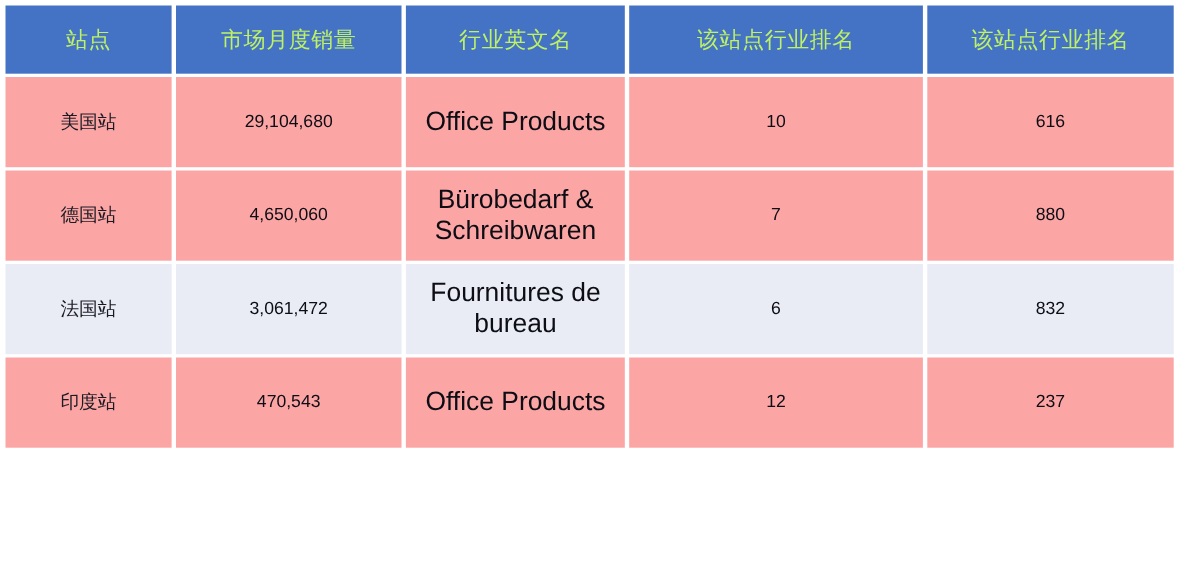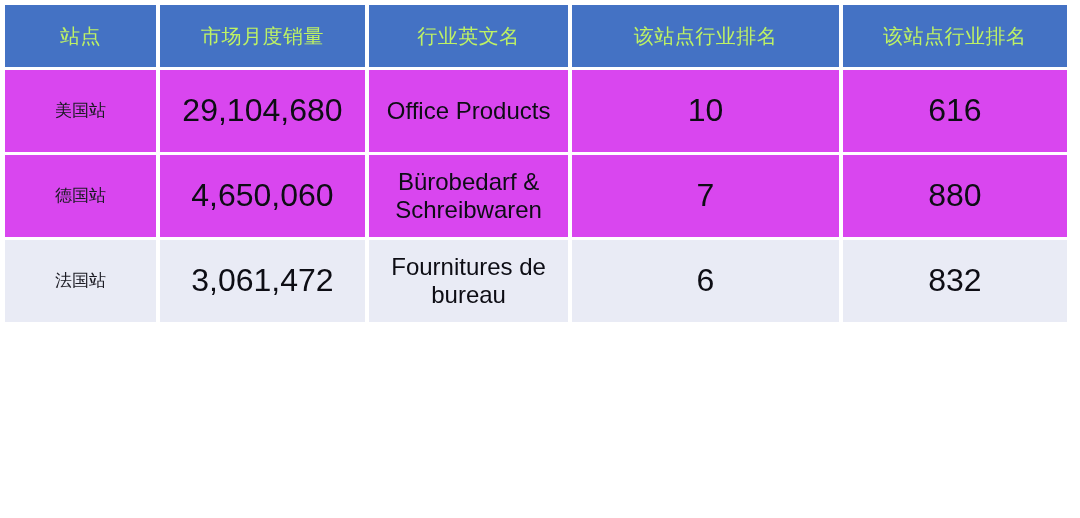--- a/index.html
+++ b/index.html
@@ -49,27 +49,27 @@
     vertical-align: middle;
     border: 0;
   }
 
   tbody td {
     height: 82px;
     padding: 0 8px;
     text-align: center;
     vertical-align: middle;
     color: #0d0d14;
-    font-size: 32px;
+    font-size: 16px;
     line-height: 1.18;
     border: 0;
     white-space: normal;
   }
 
-  tbody tr.band-dark td { background: #d946ef; }
+  tbody tr.band-dark td { background: #fca5a5; }
   tbody tr.band-light td { background: #E9EBF5; }
 
   tbody td.site-cell {
     font-size: 17px;
     color: #1a1a22;
   }
 
   tbody td.name-cell {
     font-size: 24px;
   }
@@ -110,15 +110,22 @@
         <td>7</td>
         <td>880</td>
       </tr>
       <tr class="band-light">
         <td class="site-cell">法国站</td>
         <td>3,061,472</td>
         <td class="name-cell">Fournitures de bureau</td>
         <td>6</td>
         <td>832</td>
       </tr>
+      <tr class="band-dark">
+        <td class="site-cell">印度站</td>
+        <td>470,543</td>
+        <td class="name-cell">Office Products</td>
+        <td>12</td>
+        <td>237</td>
+      </tr>
     </tbody>
   </table>
 </div>
 
 </body></html>

